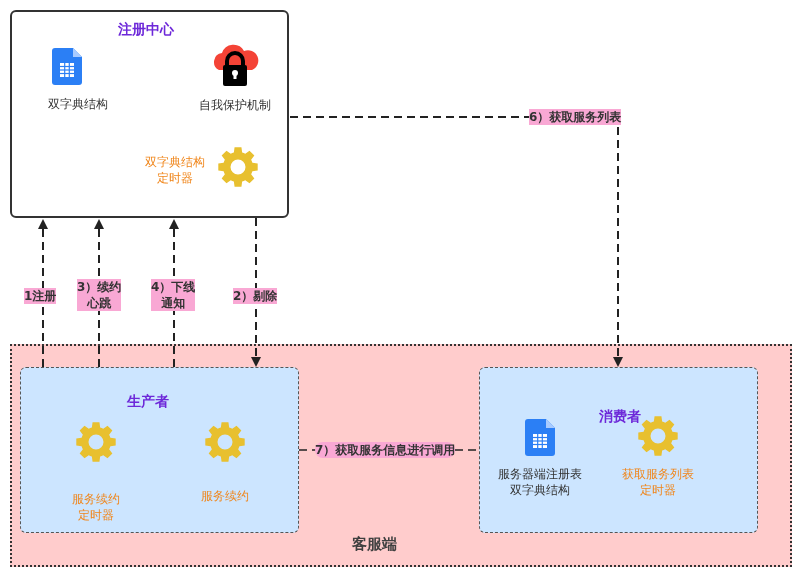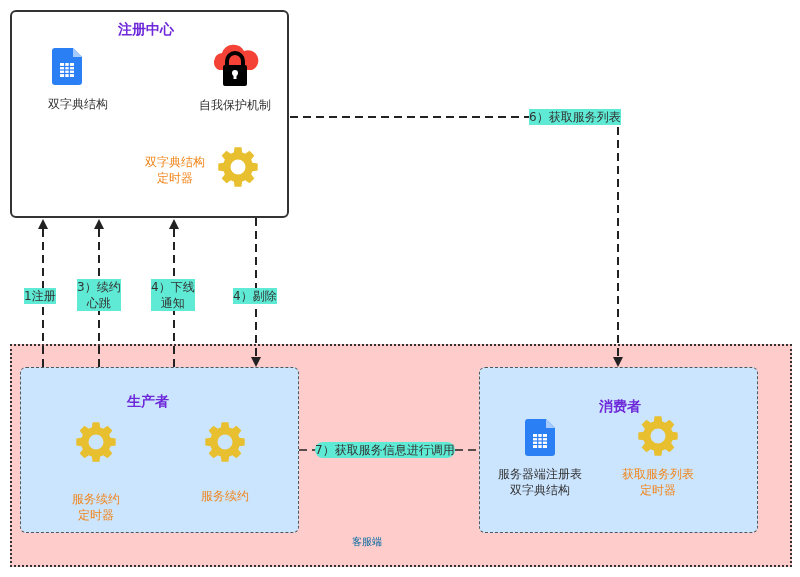--- a/index.html
+++ b/index.html
@@ -12,34 +12,34 @@
               border-radius: 6px; background: #ffffff; box-sizing: border-box; }
   .client-zone { left: 10px; top: 344px; width: 782px; height: 223px; background: #ffcccc;
                  border: 2px dotted #333333; box-sizing: border-box; }
   .service-box { background: #cce5ff; border: 1.5px dashed #555555; border-radius: 6px; box-sizing: border-box; }
   .producer { left: 20px; top: 367px; width: 279px; height: 166px; }
   .consumer { left: 479px; top: 367px; width: 279px; height: 166px; }
 
   .title { font-weight: bold; font-size: 14px; color: #6d28d9; text-align: center; white-space: nowrap; }
   .lbl { font-size: 12px; line-height: 16px; text-align: center; white-space: nowrap; color: #333333; }
   .orange { color: #f0861b; }
-  .edge-lbl { font-size: 12px; line-height: 16px; color: #333333; background: #5eead4; white-space: nowrap; text-align: center; }
-  .zone-title { font-weight: normal; font-size: 10px; color: #0369a1; }
+  .edge-lbl { font-size: 12px; line-height: 16px; color: #333333; background: #f9a8d4; white-space: nowrap; text-align: center; font-weight: bold; }
+  .zone-title { font-weight: bold; font-size: 15px; color: #404040; }
 </style>
 </head>
 <body>
 
 <div class="abs client-zone"></div>
 <div class="abs zone-title" style="left:352px; top:535px;">客服端</div>
 
 <div class="abs service-box producer"></div>
 <div class="abs title" style="left:20px; width:256px; top:393px;">生产者</div>
 
 <div class="abs service-box consumer"></div>
-<div class="abs title" style="left:560px; width:120px; top:398px;">消费者</div>
+<div class="abs title" style="left:560px; width:120px; top:408px;">消费者</div>
 
 <div class="abs registry"></div>
 <div class="abs title" style="left:86px; width:120px; top:21px;">注册中心</div>
 
 <svg class="lines" viewBox="0 0 800 577">
   <defs>
     <marker id="arr" markerWidth="10" markerHeight="10" refX="5" refY="5" orient="auto" markerUnits="userSpaceOnUse">
       <path d="M0,0 L10,5 L0,10 z" fill="#222222"></path>
     </marker>
   </defs>
@@ -55,21 +55,21 @@
 
 <div class="abs edge-lbl" style="left:24px; top:288px;">1注册</div>
 <div class="abs edge-lbl" style="left:77px; top:279px;">
   <div>3）续约</div>
   <div>心跳</div>
 </div>
 <div class="abs edge-lbl" style="left:151px; top:279px;">
   <div>4）下线</div>
   <div>通知</div>
 </div>
-<div class="abs edge-lbl" style="left:233px; top:288px;">4）剔除</div>
+<div class="abs edge-lbl" style="left:233px; top:288px;">2）剔除</div>
 <div class="abs edge-lbl" style="left:529px; top:109px;">6）获取服务列表</div>
 <div class="abs edge-lbl" style="left:315px; top:442px;border-radius:8px;">7）获取服务信息进行调用</div>
 
 <svg class="abs" style="left:52px; top:48px;" width="30" height="37" viewBox="0 0 30 37">
   <path d="M3,0 H21 L30,9 V34 a3,3 0 0 1 -3,3 H3 a3,3 0 0 1 -3,-3 V3 a3,3 0 0 1 3,-3 z" fill="#2b7ff5"></path>
   <path d="M21,0 V9 H30 z" fill="#a8cbff"></path>
   <rect x="8" y="15" width="14" height="14" fill="#ffffff"></rect>
   <g stroke="#2b7ff5" stroke-width="1.2">
       <line x1="8" y1="18.5" x2="22" y2="18.5"></line>
       <line x1="8" y1="22" x2="22" y2="22"></line>

